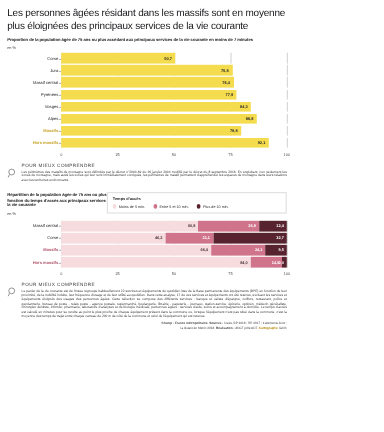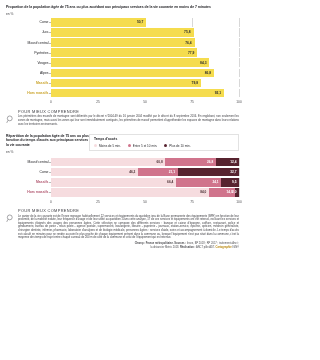--- a/index.html
+++ b/index.html
@@ -168,20 +168,21 @@
     color: #4a4a4e;
   }
   .footer b { font-weight: bold; }
   .footer .carto { color: #b8860b; font-weight: bold; }
 </style>
 </head>
 <body>
 
 <div class="page">
 
+  <h1 class="main-title">Les personnes âgées résidant dans les massifs sont en moyenne plus éloignées des principaux services de la vie courante</h1>
 
   <div>
     <div class="chart-subtitle">Proportion de la population âgée de 75 ans ou plus accédant aux principaux services de la vie courante en moins de 7 minutes</div>
     <div class="chart-unit">en %</div>
 
     <div class="plot">
       <div class="rows" id="c1-rows">
           <div class="row">
             <div class="row-label">Corse</div>
             <div class="track">

